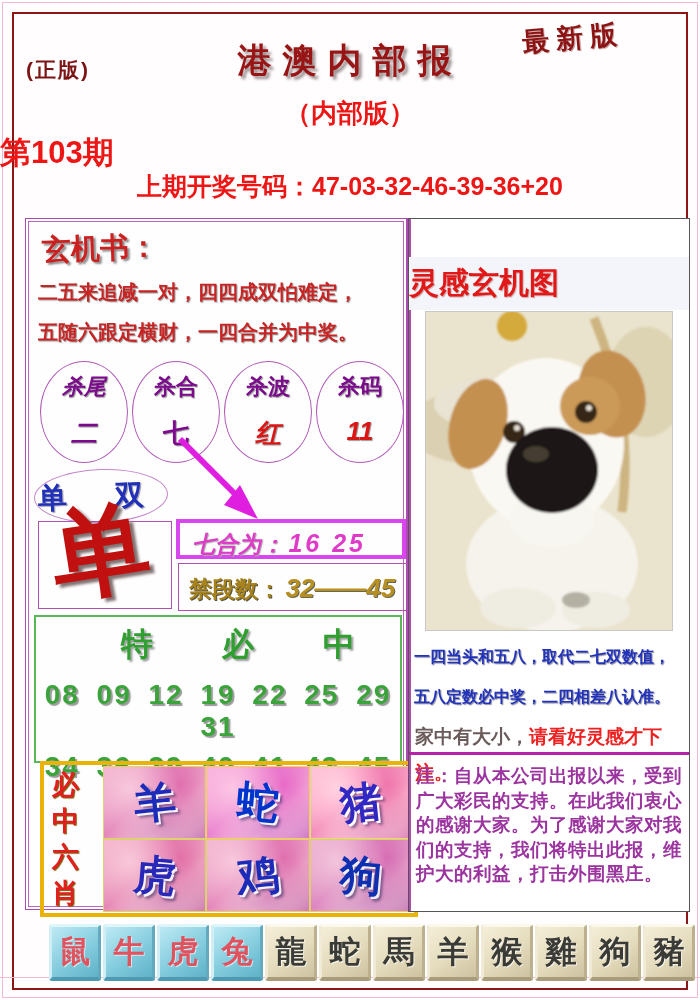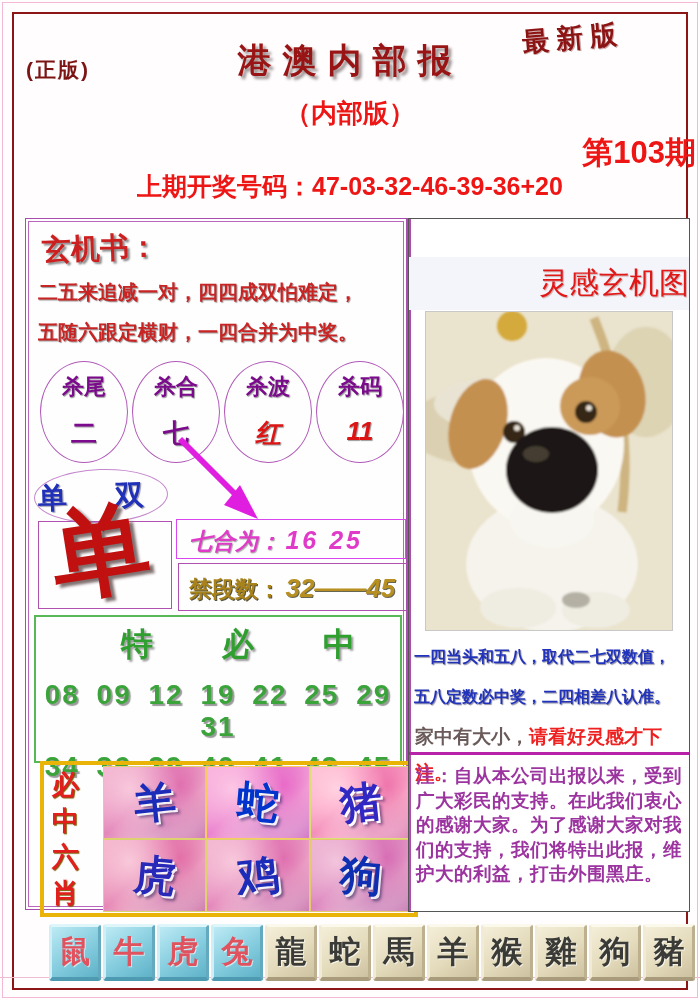--- a/index.html
+++ b/index.html
@@ -11,44 +11,44 @@
   .frame{position:absolute;left:12px;top:12px;width:672px;height:974px;border:2px solid #8c1616;}
   .pink-rule{position:absolute;left:0;top:977px;width:700px;height:1px;background:#f0bcd2;}
 
   
   .edleft{left:26px;top:56px;font-size:21px;font-weight:900;color:#7c1414;letter-spacing:2px;}
   .edright{left:522px;top:20px;font-size:27px;font-weight:900;color:#8c1414;letter-spacing:7px;
            transform:rotate(-5deg);text-shadow:1px 1px 0 #caa;}
   .title{left:60px;top:38px;width:580px;text-align:center;font-size:34px;font-weight:900;
          color:#991414;letter-spacing:11px;text-shadow:3px 3px 3px #9a8f8f;}
   .subtitle{left:0;top:96px;width:700px;text-align:center;font-size:26px;font-weight:900;color:#ee1515;}
-  .issue{left:0;top:132px;width:696px;text-align:right;font-size:31px;font-weight:900;color:#ee1515;}
+  .issue{left:0;top:132px;width:696px;text-align:left;font-size:31px;font-weight:900;color:#ee1515;}
   .lastdraw{left:0;top:170px;width:700px;text-align:center;font-size:25px;font-weight:900;color:#ee1515;}
 
   
   .leftcol{left:25px;top:218px;width:380px;height:690px;border:1px solid #a84cb0;
            box-shadow:inset 0 0 0 2px #fff, inset 0 0 0 3px #b966bd, 2px 0 0 #b04cb0;background:#fffeff;}
   .mb-head{left:16px;top:10px;font-size:29px;font-weight:900;color:#cc2020;
            text-shadow:2px 2px 2px #8a8a8a;transform:rotate(-2deg);}
   .mb-line{left:12px;width:360px;font-size:20px;font-weight:900;color:#c92424;
            text-shadow:1px 1px 1px #9a9a9a;letter-spacing:0px;white-space:nowrap;}
   .mb1{top:60px;} .mb2{top:100px;}
   .circle{width:86px;height:100px;border:1px solid #b05ab8;border-radius:50%;text-align:center;}
   .circle .lab{margin-top:10px;font-size:22px;font-weight:900;color:#7c0a8c;text-shadow:1px 1px 1px #999;}
   .circle .val{margin-top:14px;font-size:26px;font-weight:900;color:#7c0a8c;text-shadow:1px 1px 1px #999;}
   .circle.red .val{color:#dd1414;font-style:italic;}
-  .c1{left:14px;top:142px;} .c2{left:106px;top:142px;} .c3{left:198px;top:142px;} .c4{left:290px;top:142px;}
+  .c1{left:14px;top:142px;font-style:italic;} .c2{left:106px;top:142px;} .c3{left:198px;top:142px;} .c4{left:290px;top:142px;}
   .arrow-svg{left:140px;top:212px;}
   .oddeven{left:8px;top:250px;width:132px;height:52px;border:1px solid #c488cc;border-radius:50%;
            text-align:center;line-height:52px;font-size:29px;font-weight:900;color:#2030b8;
            letter-spacing:20px;text-shadow:1px 1px 1px #99a;transform:rotate(-2deg);}
   .pickbox{left:12px;top:302px;width:132px;height:86px;border:1px solid #b050b0;}
   .pickchar{position:absolute;left:12px;top:-20px;font-size:98px;font-weight:900;color:#c01010;
             text-shadow:4px 4px 3px #807070;transform:rotate(-9deg);line-height:1;}
-  .sumbox{left:150px;top:300px;width:230px;height:40px;border:1px solid #d946ef;
+  .sumbox{left:150px;top:300px;width:230px;height:40px;border:4px solid #d946ef;
           line-height:40px;padding-left:12px;box-sizing:border-box;}
   .sumbox .lab{font-size:23px;font-weight:900;color:#e03ac8;font-style:italic;text-shadow:1px 1px 1px #aaa;}
   .sumbox .val{font-size:25px;font-weight:900;color:#e03ac8;font-style:italic;letter-spacing:3px;}
   .segbox{left:152px;top:344px;width:230px;height:48px;border:1px solid #b050b0;
           line-height:48px;padding-left:10px;box-sizing:border-box;}
   .segbox .lab{font-size:23px;font-weight:900;color:#a8821a;text-shadow:1px 1px 0 #554;}
   .segbox .val{font-size:26px;font-weight:900;color:#b89022;font-style:italic;text-shadow:1px 1px 0 #665;}
   .special{left:8px;top:396px;width:364px;height:144px;border:2px solid #58b858;text-align:center;}
   .sp-title{margin-top:6px;font-size:32px;font-weight:900;color:#2f9f2f;letter-spacing:30px;
             text-indent:30px;text-shadow:2px 2px 2px #9a9a9a;margin-left:40px;}
@@ -71,22 +71,22 @@
   .cell:nth-child(4){filter:hue-rotate(5deg);}
   .cell:nth-child(6){filter:hue-rotate(-6deg) brightness(.98);}
   .cell span{font-size:42px;font-weight:900;color:#1c2cb8;font-family:"DejaVu Serif",serif;
              text-shadow:2px 2px 0 rgba(255,255,255,.9), 4px 4px 3px rgba(0,0,60,.45);
              transform:rotate(-6deg);}
   .cell:nth-child(even) span{transform:rotate(5deg);}
 
   
   .rightcol{left:408px;top:218px;width:280px;height:692px;border:1px solid #555;background:#fff;
             box-shadow:2px 0 0 #b04cb0 inset;}
-  .rc-title{position:absolute;left:0;top:38px;width:280px;text-align:right;font-size:30px;
-            font-weight:400;color:#e21818;text-shadow:1px 1px 1px #caa;background:#f3f5fb;
+  .rc-title{position:absolute;left:0;top:38px;width:280px;text-align:left;font-size:30px;
+            font-weight:700;color:#e21818;text-shadow:1px 1px 1px #caa;background:#f3f5fb;
             padding:6px 0;}
   .photo{position:absolute;left:16px;top:92px;width:246px;height:318px;border:1px solid #c8c8c8;}
   .bl{position:absolute;left:5px;width:272px;font-size:16px;font-weight:900;color:#2233bb;
       text-shadow:1px 1px 1px #8a8aa0;white-space:nowrap;}
   .bl1{top:428px;} .bl2{top:468px;}
   .reminder{position:absolute;left:0;top:500px;width:280px;height:36px;line-height:36px;
             padding-left:6px;box-sizing:border-box;border-bottom:3px solid #b822a8;font-size:19px;font-weight:900;}
   .rem-dark{color:#6b5a5a;} .rem-red{color:#ee2020;}
   .note{position:absolute;left:7px;top:545px;width:266px;font-size:18.5px;font-weight:900;
         color:#9c34a0;line-height:24.5px;letter-spacing:.5px;}

